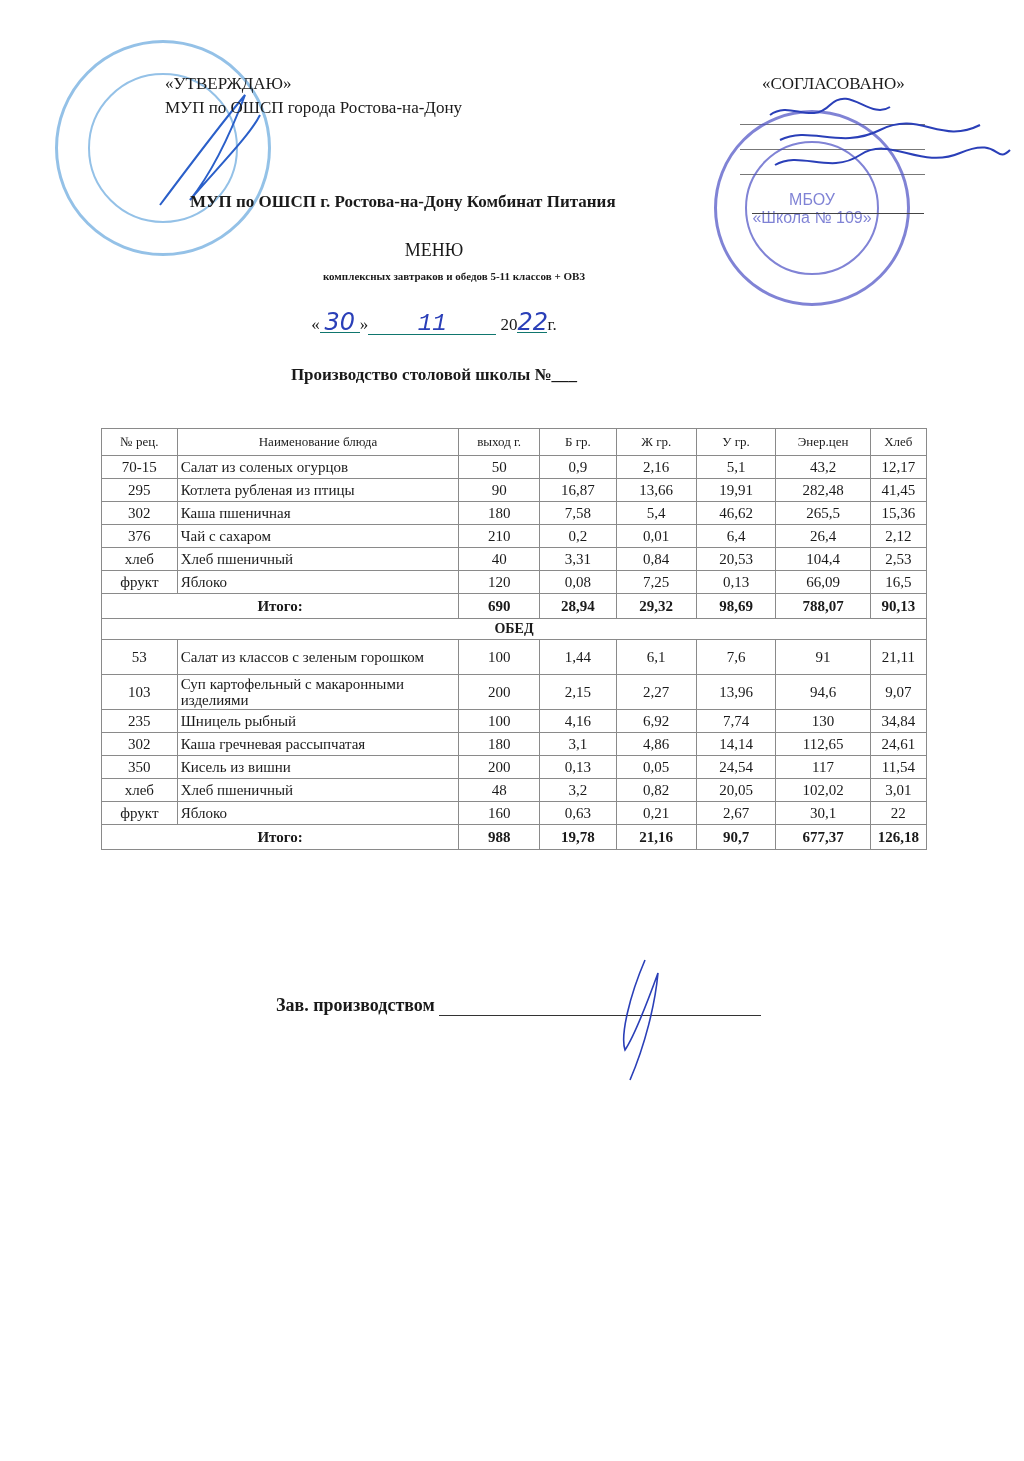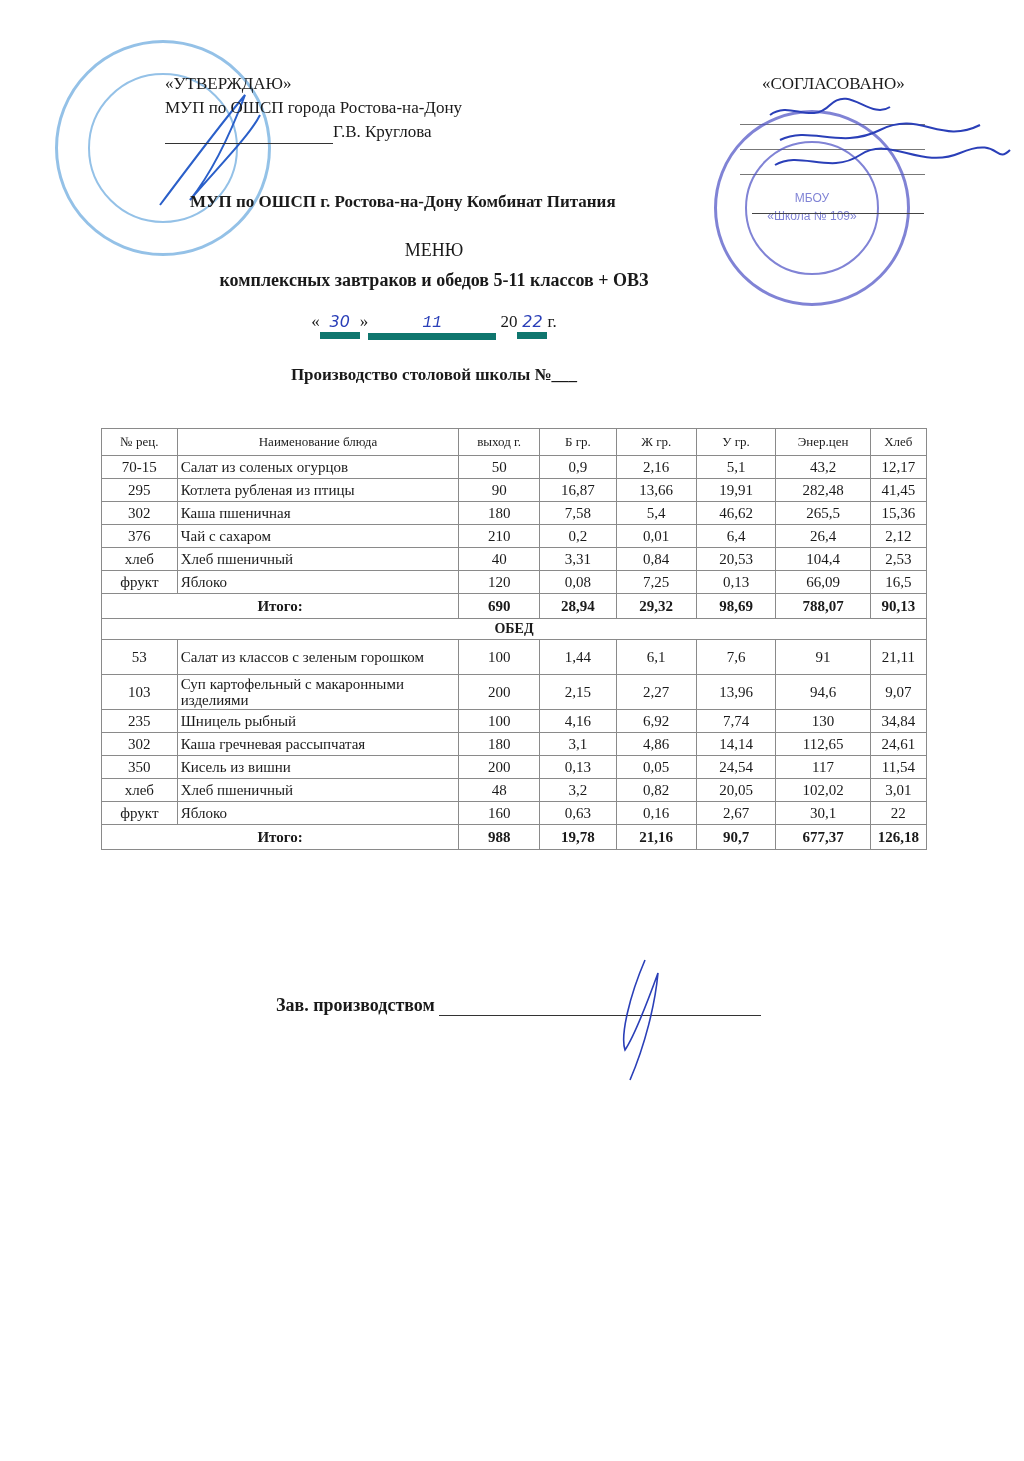--- a/index.html
+++ b/index.html
@@ -10,57 +10,56 @@
   .approve .l2 { padding-left:0; }
   .approve .l3 { padding-left:0; }
   .approve .sigline { display:inline-block; width:168px; border-bottom:1px solid #333; height:18px; vertical-align:bottom; margin-left:0;}
   .agreed { left:762px; top:72px; font-size:17px; line-height:24px; }
   .agreed-lines { left:740px; top:100px; width:185px; }
   .agreed-lines div { border-bottom:1px solid #777; height:24px; }
   .org { left:190px; top:192px; font-size:17px; font-weight:bold; }
   .org-line { left:752px; top:213px; width:172px; border-bottom:1px solid #444; }
   .title { left:0; width:868px; text-align:center; }
   .t1 { top:240px; font-size:18px; }
-  .t2 { top:270px; font-size:18px; font-weight:bold; }
+  .t2 { top:270px; font-size:11px; font-weight:bold;padding-left:20px; }
   .date { top:312px; font-size:17px; }
-  .date .blank { display:inline-block; border-bottom:7px solid #0f766e; text-align:center;
-                 font-family:"DejaVu Sans",sans-serif; font-style:italic; color:#2a3fb8; font-size:16px; line-height:20px; }
+  .date .blank { display:inline-block; border-bottom:1px solid #0f766e; text-align:center;
+                 font-family:"DejaVu Sans",sans-serif; font-style:italic; color:#2a3fb8; font-size:24px; line-height:20px; }
   .prod { top:365px; font-size:17px; font-weight:bold; }
   table.menu { position:absolute; left:101px; top:428px; width:826px; border-collapse:collapse;
                font-size:15px; }
   table.menu td { border:1px solid #8a8a8a; padding:0 3px; height:22px; text-align:center; line-height:16px; }
   table.menu td.name { text-align:left; }
   table.menu tr.head td { font-size:13px; height:26px;margin-top:42px; }
   table.menu tr.section td { font-weight:bold; height:20px; font-size:14px; }
   table.menu tr.total td { font-weight:bold; height:24px; }
   table.menu tr.tall td { height:34px; }
   .footer { left:276px; top:995px; font-size:18px; font-weight:bold; }
   .footer .line { display:inline-block; width:322px; border-bottom:1px solid #333; height:18px; vertical-align:bottom; margin-left:4px; }
   .stamp { border-radius:50%; }
   .stamp-left { left:55px; top:40px; width:210px; height:210px; border:3px solid #3d8fd4; opacity:0.55; }
   .stamp-left .inner { position:absolute; left:30px; top:30px; width:146px; height:146px; border:2px solid #3d8fd4; border-radius:50%; }
   .stamp-right { left:714px; top:110px; width:190px; height:190px; border:3px solid #4b4fc4; opacity:0.7; }
   .stamp-right .inner { position:absolute; left:28px; top:28px; width:130px; height:130px; border:2px solid #4b4fc4; border-radius:50%; }
-  .stamp-right .txt { position:absolute; left:0; width:190px; text-align:center; font-family:"Liberation Sans",sans-serif; color:#4b4fc4; font-size:12px; }
+  .stamp-right .txt { position:absolute; left:0; width:190px; text-align:center; font-family:"Liberation Sans",sans-serif; color:#4b4fc4; font-size:16px; }
   .sig { position:absolute; pointer-events:none; }
 </style>
 </head>
 <body>
 
 <div class="abs stamp stamp-left">
     <div class="inner"></div>
   </div>
 <svg class="sig" style="left:150px;top:85px;" width="120" height="130">
   <path d="M10 120 C40 80, 70 40, 95 10 C80 50, 60 90, 40 115 C70 80, 100 50, 110 30" stroke="#2a5fc9" stroke-width="2" fill="none"></path>
 </svg>
 
 <div class="abs approve">
   <div>«УТВЕРЖДАЮ»</div>
   <div class="l3">МУП по ОШСП города Ростова-на-Дону</div>
-  <div><span class="sigline"></span><span>Г.В. Круглова</span></div>
 </div>
 
 <div class="abs agreed">«СОГЛАСОВАНО»</div>
 <div class="abs agreed-lines">
     <div></div>
     <div></div>
     <div></div>
   </div>
 <div class="abs stamp stamp-right">
   <div class="inner"></div>
@@ -233,21 +232,21 @@
         <td>0,82</td>
         <td>20,05</td>
         <td>102,02</td>
         <td>3,01</td>
       </tr>
   <tr>
         <td>фрукт</td>
         <td class="name">Яблоко</td>
         <td>160</td>
         <td>0,63</td>
-        <td>0,16</td>
+        <td>0,21</td>
         <td>2,67</td>
         <td>30,1</td>
         <td>22</td>
       </tr>
   <tr class="total">
     <td colspan="2">Итого:</td>
     <td>988</td>
     <td>19,78</td>
     <td>21,16</td>
     <td>90,7</td>

